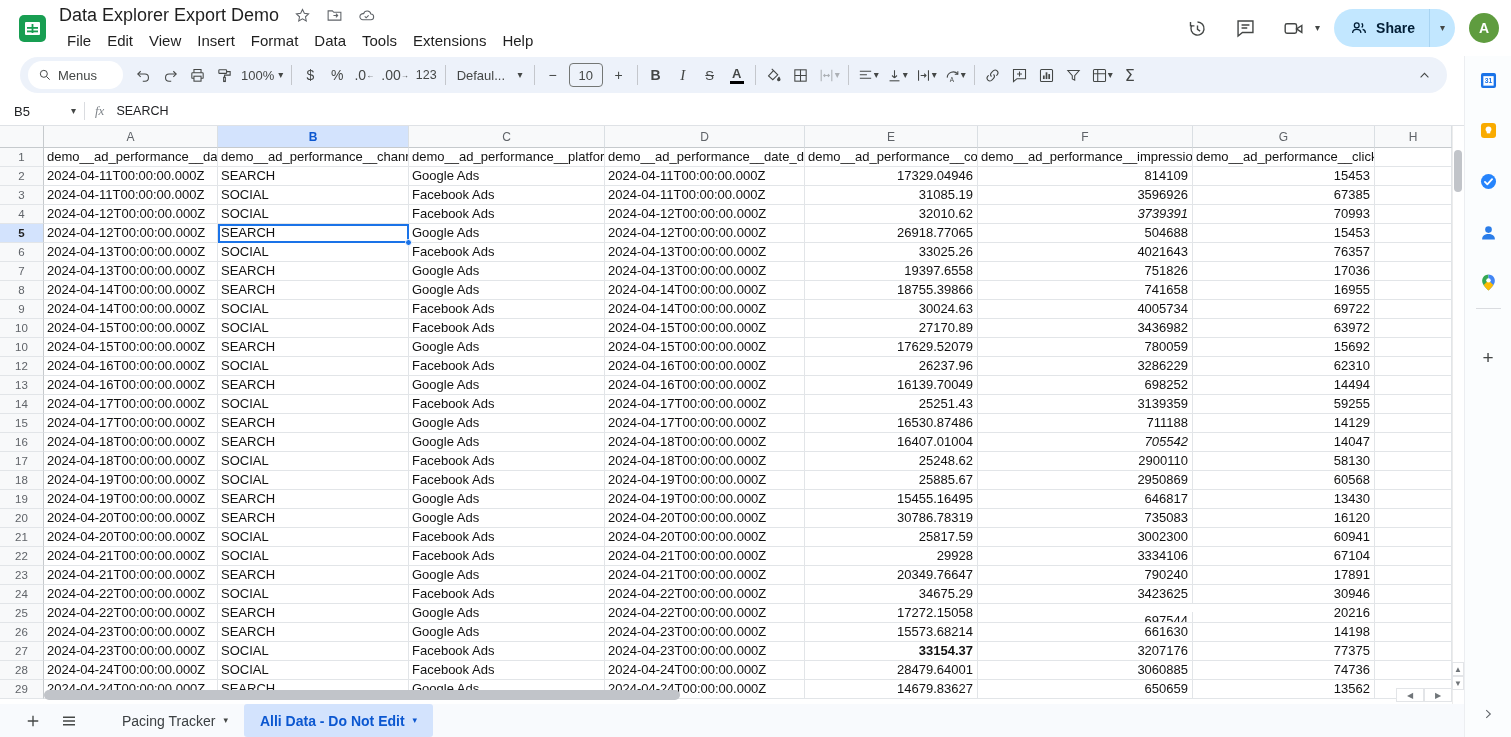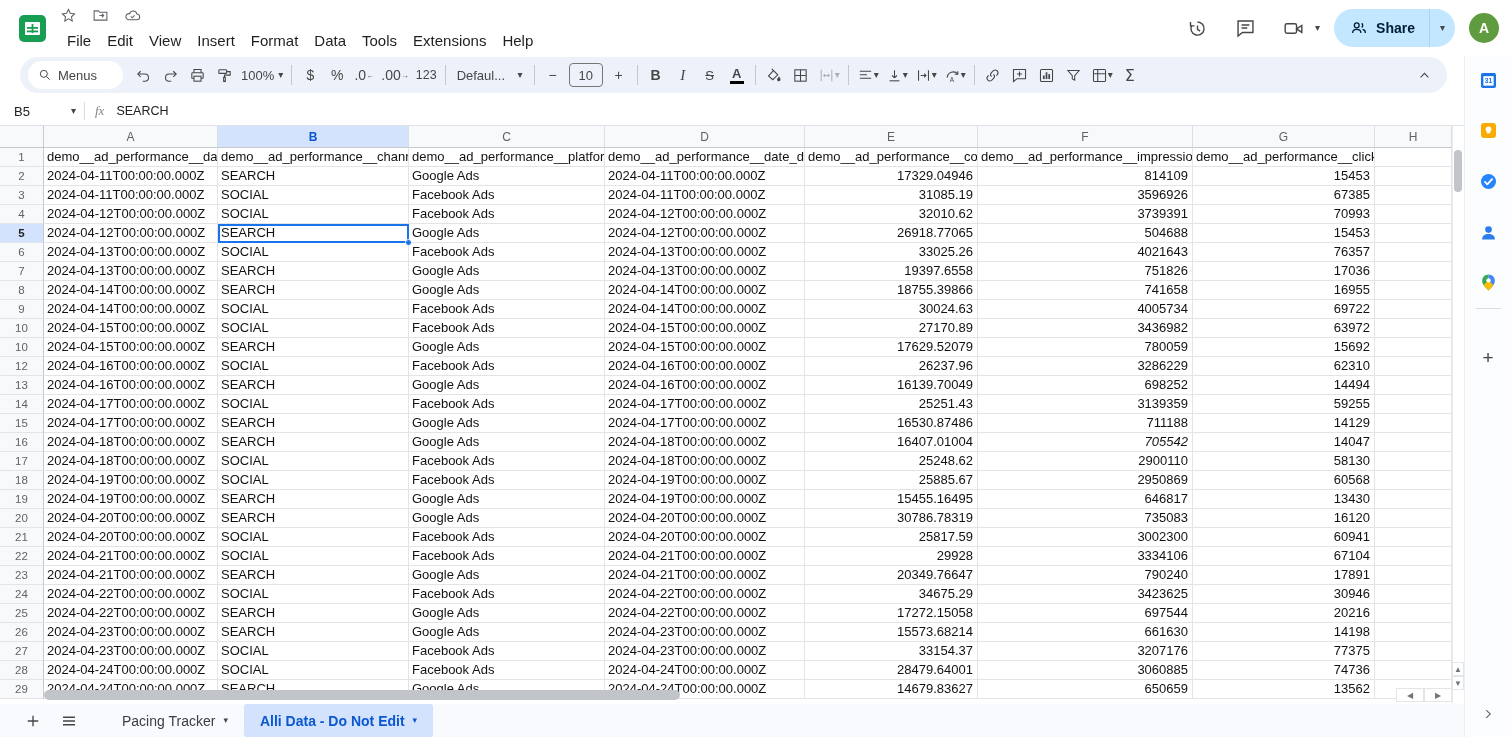--- a/index.html
+++ b/index.html
@@ -103,20 +103,21 @@
     <div class="logo">
       <svg viewBox="0 0 27 27">
           <rect x="6" y="7" width="15" height="13" rx="1" fill="#fff"></rect>
           <rect x="8" y="12" width="11" height="1.8" fill="#189e52"></rect>
           <rect x="8" y="15.5" width="11" height="1.8" fill="#189e52"></rect>
           <rect x="12.6" y="9" width="1.8" height="9" fill="#189e52"></rect>
         </svg>
     </div>
     <div class="title-wrap">
       <div class="title-row">
+        <span class="doc-title">Data Explorer Export Demo</span>
         <span class="t-icon">
             <svg viewBox="0 0 24 24">
               <path d="M12 3.5l2.6 5.4 6 .8-4.4 4.1 1.1 5.9L12 16.8l-5.3 2.9 1.1-5.9-4.4-4.1 6-.8z"></path>
             </svg>
           </span>
         <span class="t-icon">
             <svg viewBox="0 0 24 24">
               <path d="M3 5.5h6l2 2h10v11H3z"></path>
               <path d="M10.5 12h6m-2.5-2.5L16.5 12 14 14.5"></path>
             </svg>
@@ -398,21 +399,21 @@
           <div class="cell num" style="width: 182px;">67385</div>
           <div class="cell" style="width: 77px;"></div>
         </div>
         <div class="g-row">
           <div class="rowhdr">4</div>
           <div class="cell" style="width: 174px;">2024-04-12T00:00:00.000Z</div>
           <div class="cell" style="width: 191px;">SOCIAL</div>
           <div class="cell" style="width: 196px;">Facebook Ads</div>
           <div class="cell" style="width: 200px;">2024-04-12T00:00:00.000Z</div>
           <div class="cell num" style="width: 173px;">32010.62</div>
-          <div class="cell num" style="width: 215px;">3739391</div>
+          <div class="cell num" style="width: 215px; font-style: italic;">3739391</div>
           <div class="cell num" style="width: 182px;">70993</div>
           <div class="cell" style="width: 77px;"></div>
         </div>
         <div class="g-row">
           <div class="rowhdr selected">5</div>
           <div class="cell" style="width: 174px;">2024-04-12T00:00:00.000Z</div>
           <div class="cell" style="width: 191px;">SEARCH</div>
           <div class="cell" style="width: 196px;">Google Ads</div>
           <div class="cell" style="width: 200px;">2024-04-12T00:00:00.000Z</div>
           <div class="cell num" style="width: 173px;">26918.77065</div>
@@ -629,42 +630,42 @@
           <div class="cell num" style="width: 182px;">30946</div>
           <div class="cell" style="width: 77px;"></div>
         </div>
         <div class="g-row">
           <div class="rowhdr">25</div>
           <div class="cell" style="width: 174px;">2024-04-22T00:00:00.000Z</div>
           <div class="cell" style="width: 191px;">SEARCH</div>
           <div class="cell" style="width: 196px;">Google Ads</div>
           <div class="cell" style="width: 200px;">2024-04-22T00:00:00.000Z</div>
           <div class="cell num" style="width: 173px;">17272.15058</div>
-          <div class="cell num" style="width: 215px;">697544</div>
+          <div class="cell num" style="width: 215px; margin-top: 8px;">697544</div>
           <div class="cell num" style="width: 182px;">20216</div>
           <div class="cell" style="width: 77px;"></div>
         </div>
         <div class="g-row">
           <div class="rowhdr">26</div>
           <div class="cell" style="width: 174px;">2024-04-23T00:00:00.000Z</div>
           <div class="cell" style="width: 191px;">SEARCH</div>
           <div class="cell" style="width: 196px;">Google Ads</div>
           <div class="cell" style="width: 200px;">2024-04-23T00:00:00.000Z</div>
           <div class="cell num" style="width: 173px;">15573.68214</div>
           <div class="cell num" style="width: 215px;">661630</div>
           <div class="cell num" style="width: 182px;">14198</div>
           <div class="cell" style="width: 77px;"></div>
         </div>
         <div class="g-row">
           <div class="rowhdr">27</div>
           <div class="cell" style="width: 174px;">2024-04-23T00:00:00.000Z</div>
           <div class="cell" style="width: 191px;">SOCIAL</div>
           <div class="cell" style="width: 196px;">Facebook Ads</div>
           <div class="cell" style="width: 200px;">2024-04-23T00:00:00.000Z</div>
-          <div class="cell num" style="width: 173px;">33154.37</div>
+          <div class="cell num" style="width: 173px; font-weight: bold;">33154.37</div>
           <div class="cell num" style="width: 215px;">3207176</div>
           <div class="cell num" style="width: 182px;">77375</div>
           <div class="cell" style="width: 77px;"></div>
         </div>
         <div class="g-row">
           <div class="rowhdr">28</div>
           <div class="cell" style="width: 174px;">2024-04-24T00:00:00.000Z</div>
           <div class="cell" style="width: 191px;">SOCIAL</div>
           <div class="cell" style="width: 196px;">Facebook Ads</div>
           <div class="cell" style="width: 200px;">2024-04-24T00:00:00.000Z</div>

